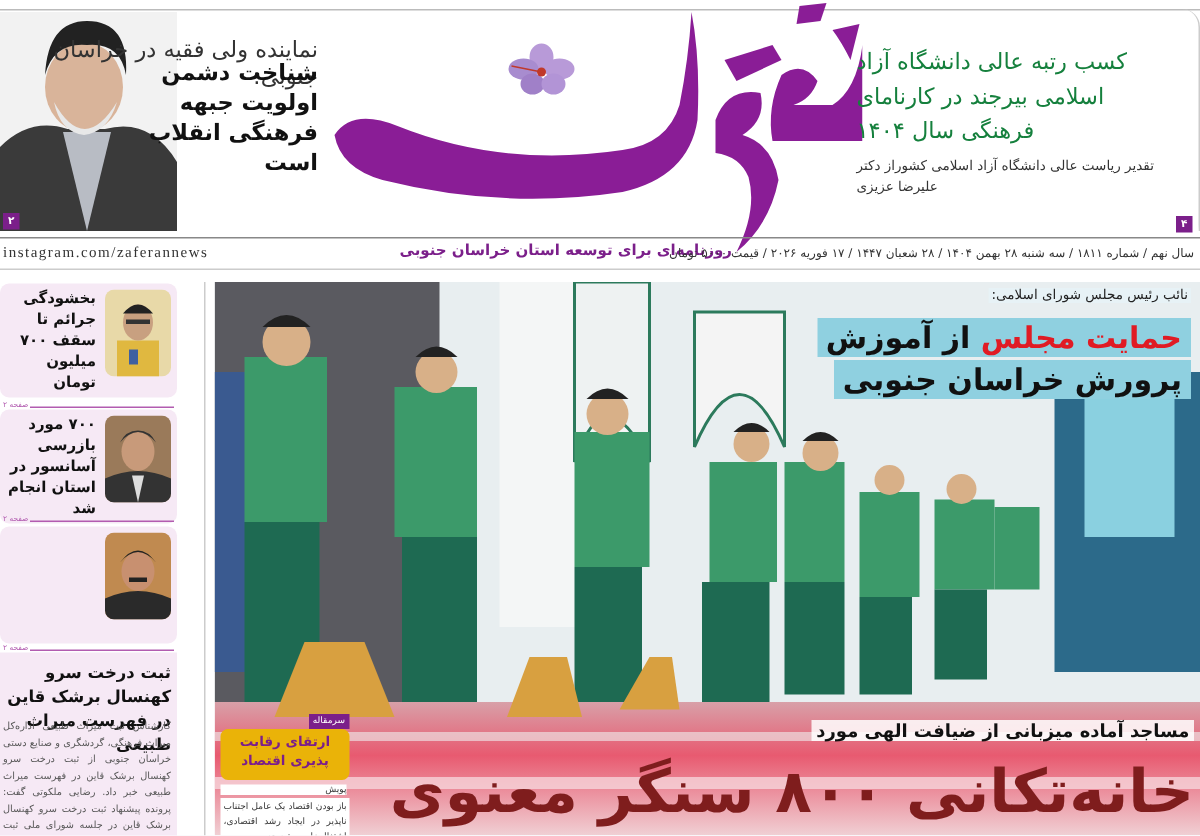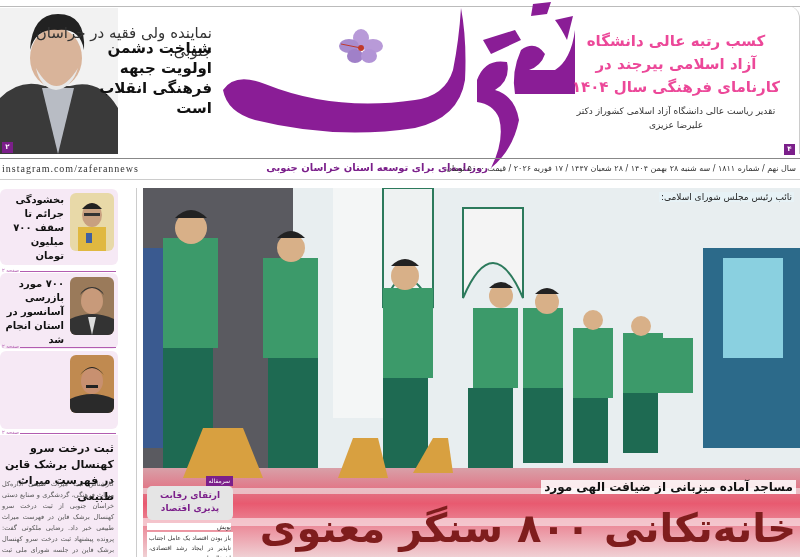--- a/index.html
+++ b/index.html
@@ -15,22 +15,22 @@
   .portrait-left { position:absolute; left:0; top:2px; width:118px; height:146px; }
   .teaser-left .kicker { position:absolute; right:18px; top:18px; font-size:15px; color:#333; }
   .teaser-left .headline { position:absolute; right:18px; top:32px; width:130px; text-align:right; font-size:15px; font-weight:bold; line-height:20px; color:#111; }
   .page-badge { position:absolute; width:11px; height:11px; background:#7b1f8a; color:#fff; font-size:7px; text-align:center; line-height:11px; font-weight:bold; }
 
   .logo-area { position:absolute; left:215px; top:0; width:360px; height:170px; }
   .saffron { position:absolute; left:122px; top:28px; width:48px; height:36px; }
   .tagline { position:absolute; left:262px; top:160px; width:230px; font-size:10px; font-weight:bold; color:#7b1f8a; text-align:right; }
 
   .teaser-right { position:absolute; right:0; top:6px; width:238px; height:148px; border-right:1px solid #ccc; border-top-right-radius:12px; }
-  .teaser-right .headline { position:absolute; right:18px; top:24px; width:210px; text-align:center; font-size:15px; font-weight:bold; line-height:23px; color:#ec4899; }
-  .teaser-right .sub { position:absolute; right:18px; top:98px; width:210px; text-align:center; font-size:9px; line-height:14px; color:#333; }
+  .teaser-right .headline { position:absolute; right:18px; top:24px; width:210px; text-align:left; font-size:15px; font-weight:normal; line-height:23px; color:#15803d; }
+  .teaser-right .sub { position:absolute; right:18px; top:98px; width:210px; text-align:left; font-size:9px; line-height:14px; color:#333; }
 
   
   .datebar { position:absolute; left:0; top:158px; width:800px; height:22px; border-top:1px solid #888; border-bottom:1px solid #ccc; }
   .datebar .insta { position:absolute; left:2px; top:4px; font-family:"Liberation Serif", serif; font-size:10px; letter-spacing:1px; color:#333; }
   .datebar .dateinfo { position:absolute; right:4px; top:5px; font-size:8px; color:#333; }
 
   
   .sidebar { position:absolute; left:0; top:185px; width:96px; height:372px; }
   .side-item { position:absolute; left:0; width:118px; height:76px; background:#f6e9f5; border-radius:6px; }
   .side-item .photo { position:absolute; right:4px; top:4px; width:44px; height:58px; border-radius:6px; overflow:hidden; }
@@ -52,21 +52,21 @@
   .main-headline { position:absolute; right:6px; top:24px; text-align:right; }
   .main-headline .line1, .main-headline .line2 { display:inline-block; background:#8fd0e0; padding:0 6px; font-size:20px; font-weight:bold; line-height:26px; color:#111; }
   .main-headline .red { color:#e01b24; }
   .main-headline .row { display:block; text-align:right; margin-bottom:2px; }
 
   .lower-kicker { position:absolute; right:4px; top:292px; font-size:12px; font-weight:bold; color:#111; background:rgba(255,255,255,0.85); padding:0 3px; }
   .big-headline { position:absolute; right:4px; top:310px; font-size:40px; font-weight:bold; color:#7f1d1d; line-height:60px; letter-spacing:-1px; }
 
   .editorial { position:absolute; left:4px; top:298px; width:86px; height:71px; }
   .editorial .tag { position:absolute; right:0; top:-10px; background:#7b1f8a; color:#fff; font-size:6px; padding:0 3px; line-height:10px; }
-  .editorial .box { position:absolute; left:0; top:0; width:86px; height:34px; background:#e5e5e5; border-radius:5px; }
+  .editorial .box { position:absolute; left:0; top:0; width:86px; height:34px; background:#eab308; border-radius:5px; }
   .editorial .title { position:absolute; right:2px; top:3px; width:82px; text-align:center; font-size:9px; font-weight:bold; line-height:13px; color:#7b1f8a; }
   .editorial .author { position:absolute; right:2px; top:37px; font-size:6px; color:#333; background:#fff; width:84px; text-align:right; }
   .editorial .text { position:absolute; left:0; top:46px; width:86px; background:#fff; font-size:6px; line-height:10px; text-align:justify; color:#333; padding:1px 2px; height:30px; }
 </style>
 </head>
 <body>
 
 <div class="masthead">
   <div class="top-rule"></div>
 
@@ -235,20 +235,24 @@
     </g>
 
     <g fill="#d8a040">
       <path d="M60 240 L40 290 L120 290 L100 240 Z"></path>
       <path d="M210 250 L195 290 L245 290 L235 250 Z"></path>
       <path d="M290 250 L270 285 L310 285 L305 250 Z"></path>
     </g>
   </svg>
 
   <div class="main-kicker rtl">نائب رئیس مجلس شورای اسلامی:</div>
+  <div class="main-headline rtl">
+    <span class="row"><span class="line1"><span class="red">حمایت مجلس</span> <span>از آموزش</span></span></span>
+    <span class="row"><span class="line2">پرورش خراسان جنوبی</span></span>
+  </div>
 
   <div class="lower-kicker rtl">مساجد آماده میزبانی از ضیافت الهی مورد</div>
   <div class="big-headline rtl">خانه‌تکانی ۸۰۰ سنگر معنوی</div>
 
   <div class="editorial rtl">
     <div class="tag">سرمقاله</div>
     <div class="box">
       <div class="title">ارتقای رقابت پذیری اقتصاد</div>
     </div>
     <div class="author">پویش</div>

